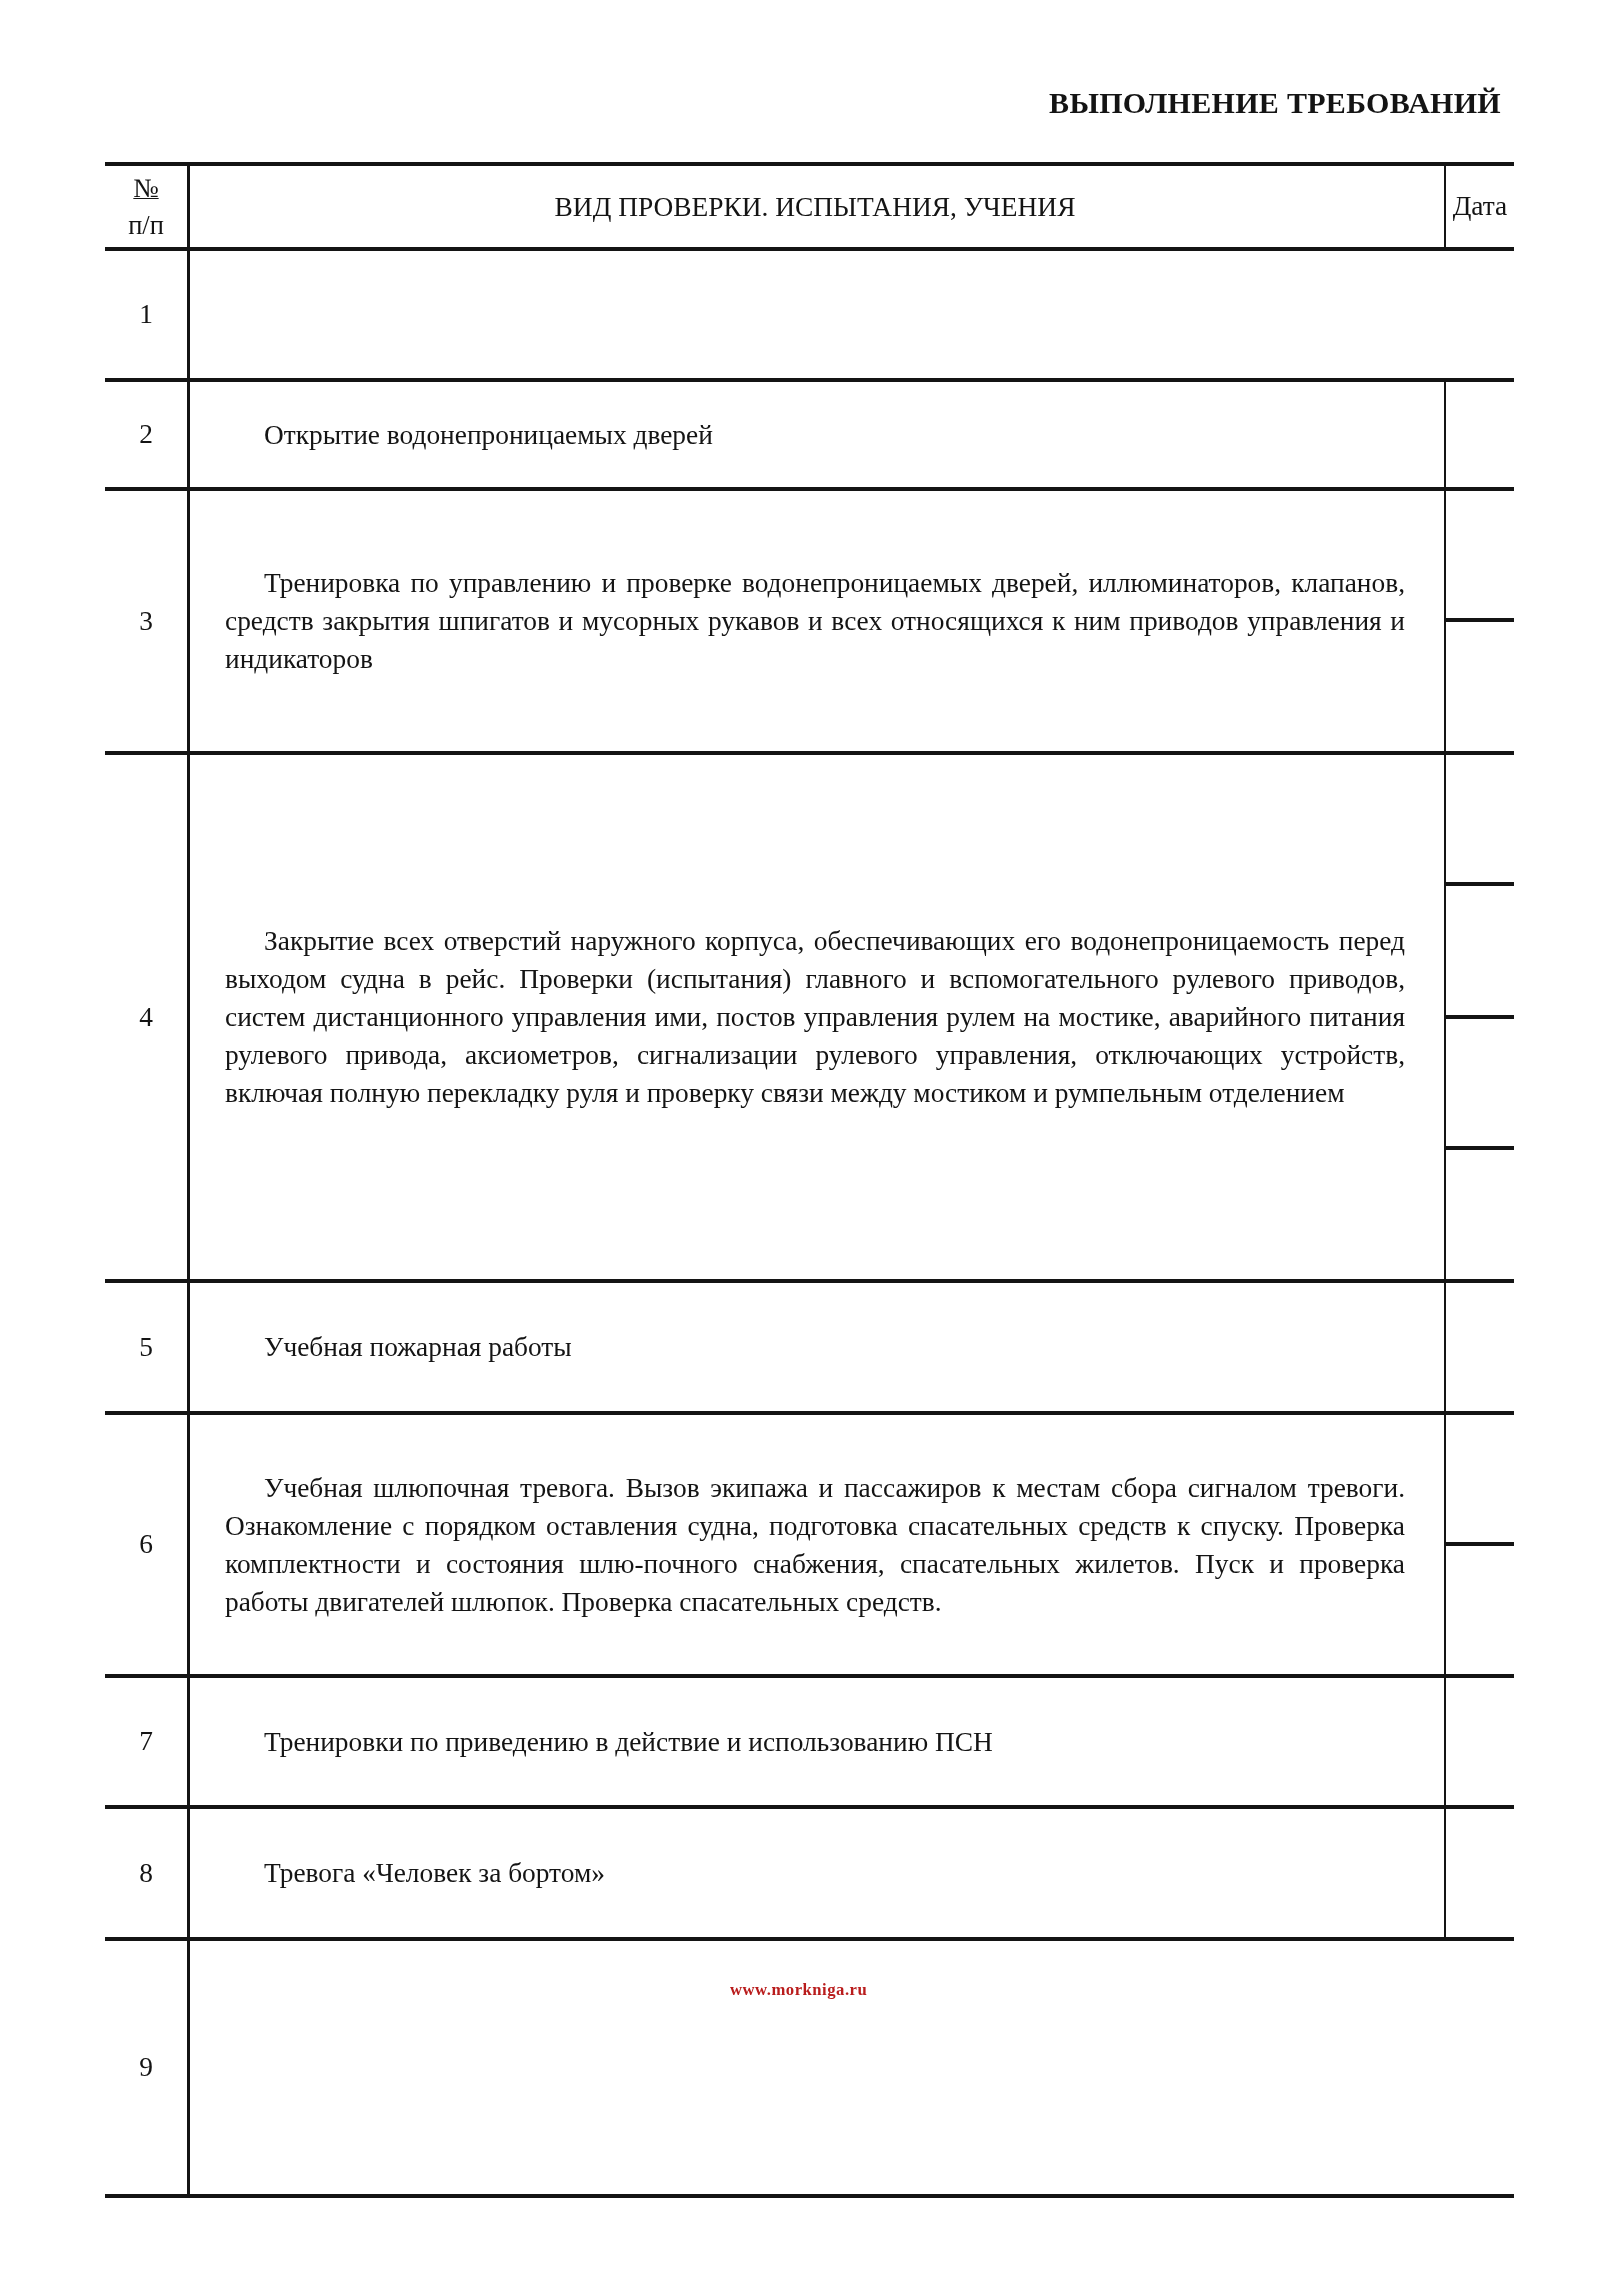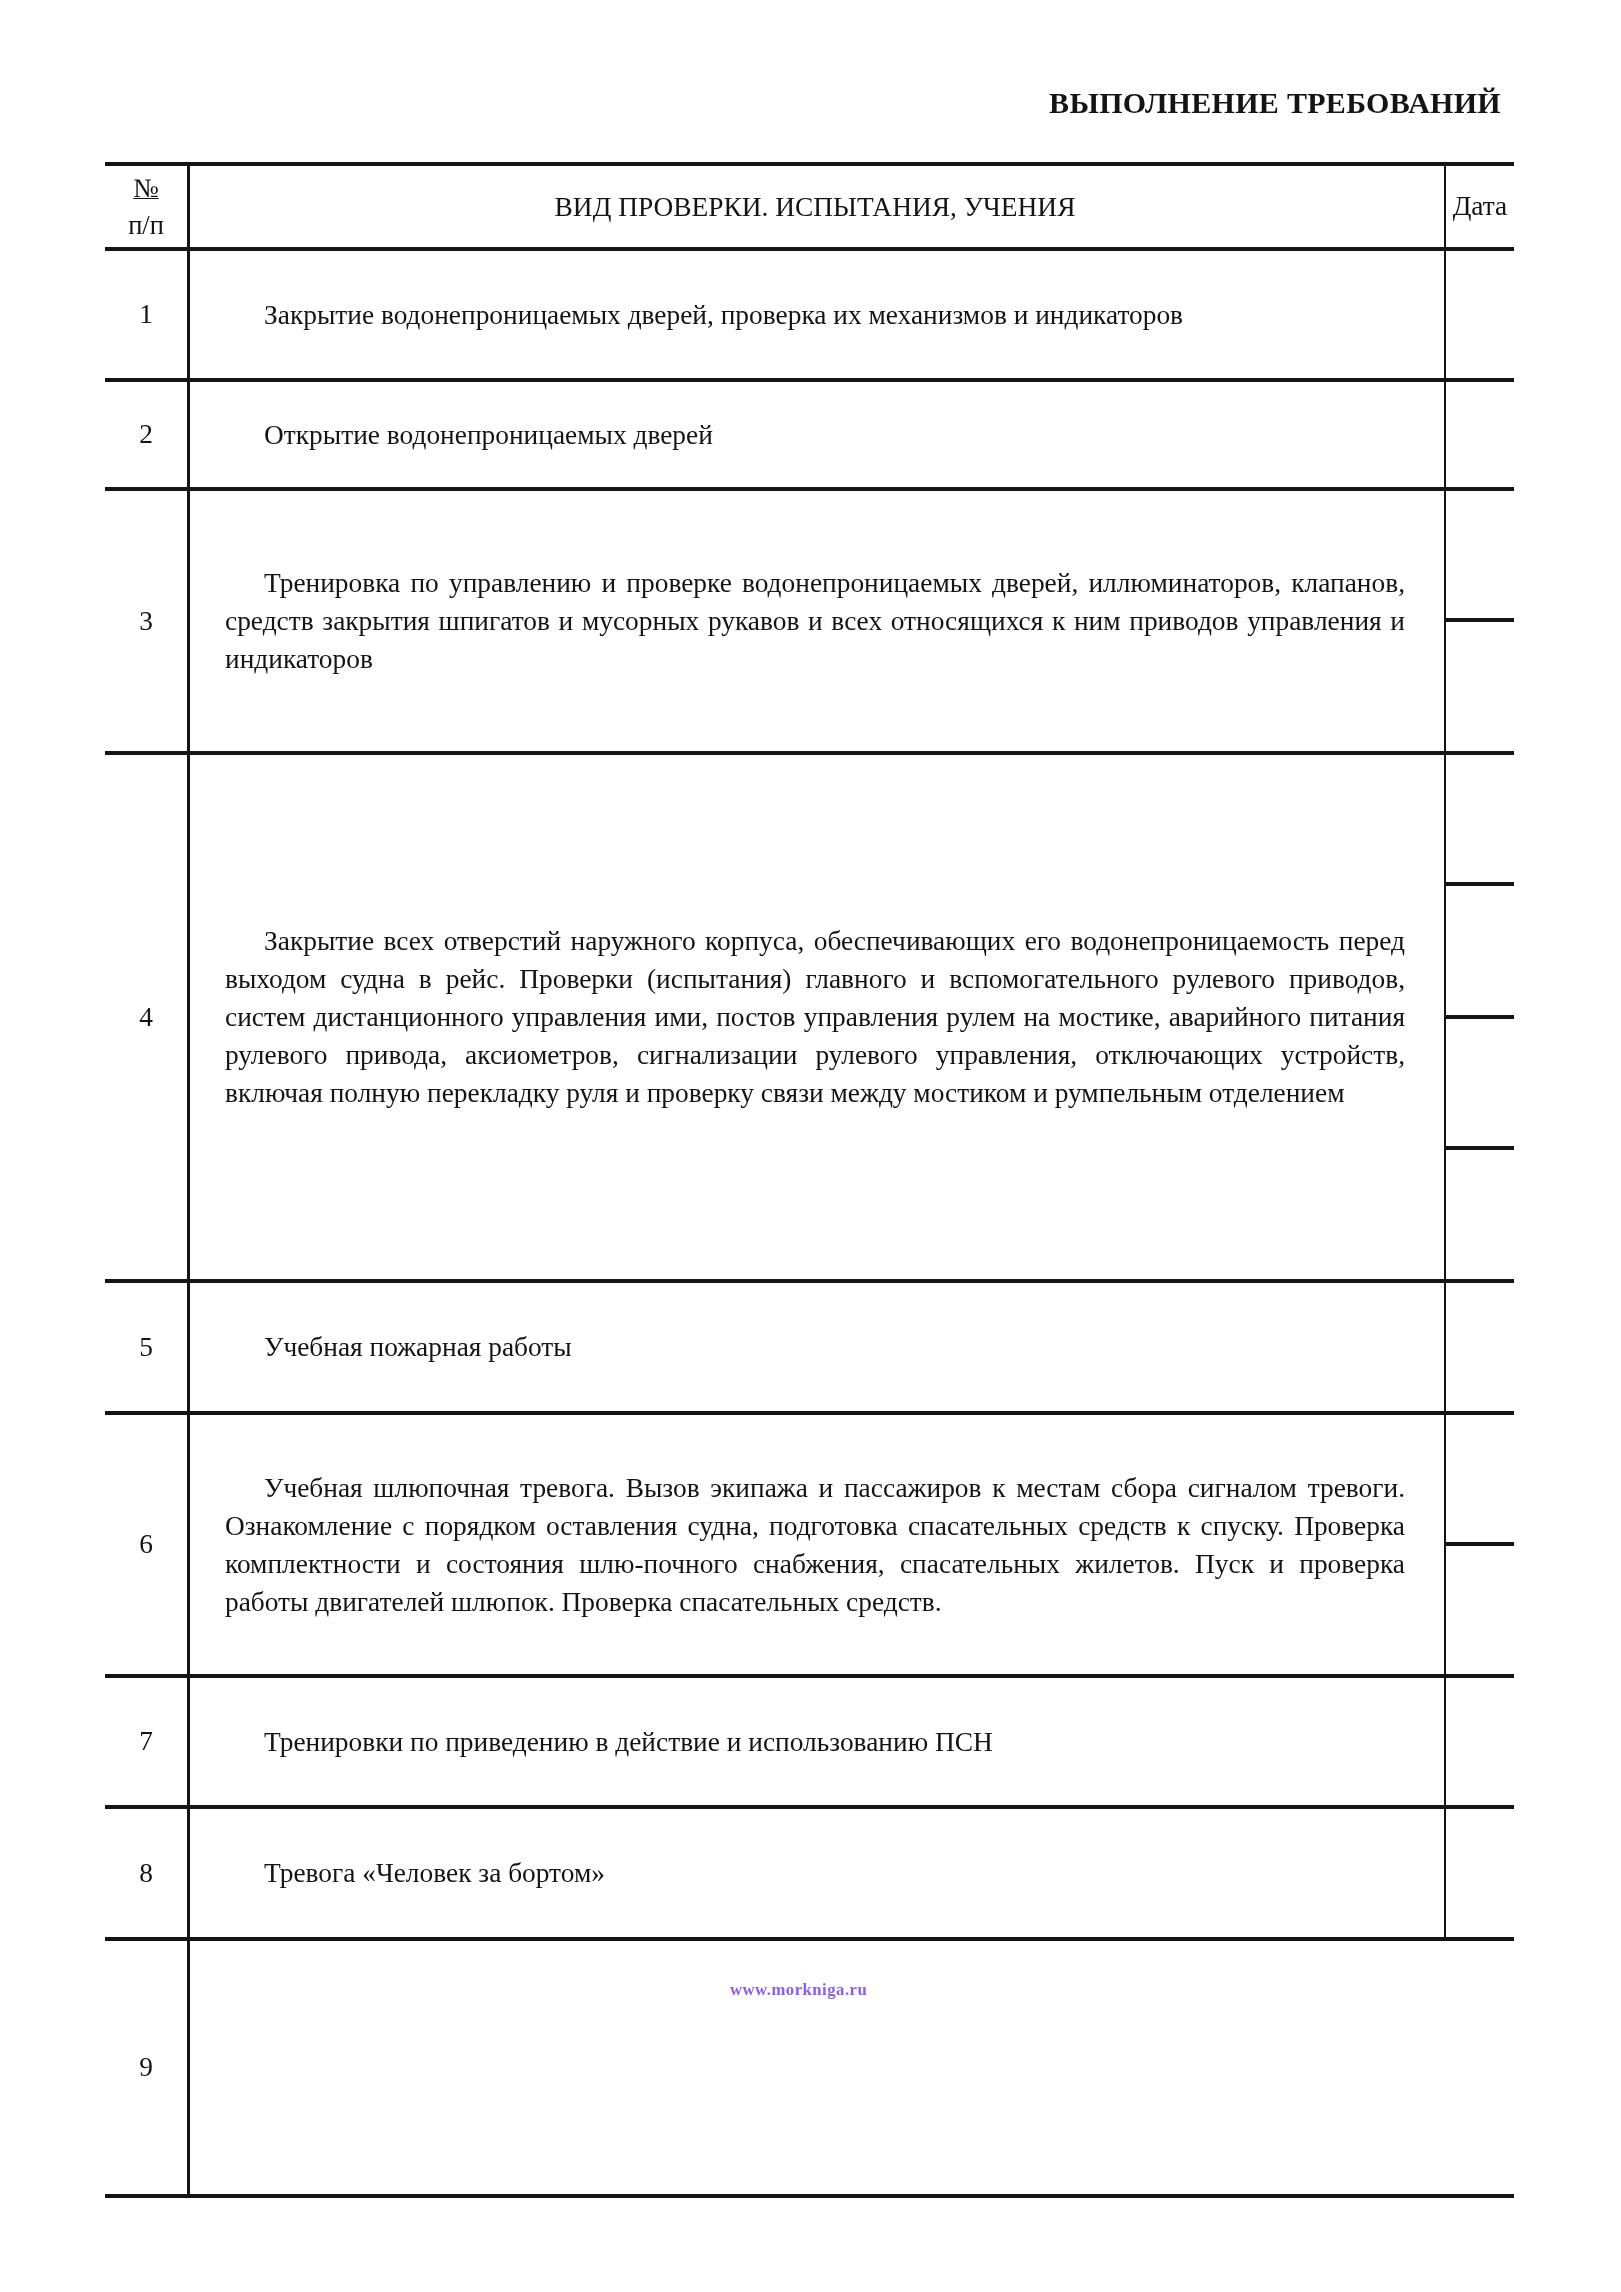--- a/index.html
+++ b/index.html
@@ -14,43 +14,40 @@
          text-align:center; font-size:27.4px; border-right:3.9px solid #141414; box-sizing:border-box; }
   .cell-desc { width:1256px; flex:none; display:flex; align-items:center; box-sizing:border-box;
          padding:0 39px 0 35px; font-size:27.4px; line-height:38px; text-align:justify;
          border-right:2.9px solid #141414; }
   .cell-desc .txt { text-indent:39px; width:100%; }
   .cell-date { flex:1; position:relative; display:flex; align-items:center; justify-content:center; font-size:27.4px; }
   .sub-line { position:absolute; left:0; right:0; height:3.9px; background:#141414; }
   .header .cell-num { font-size:26.5px; line-height:37px; flex-direction:column; }
   .header .cell-desc { justify-content:center; text-indent:0; }
   .watermark { position:absolute; left:730px; top:1980px; font-size:16.7px; font-weight:bold;
-         color:#8b5cf6; font-family:"Liberation Serif",serif; letter-spacing:0.5px; }
+         color:#b91c1c; font-family:"Liberation Serif",serif; letter-spacing:0.5px; }
 </style>
 </head>
 <body>
 
 <div class="page-heading">ВЫПОЛНЕНИЕ ТРЕБОВАНИЙ</div>
 
 <div class="table">
 
   <div class="row header" style="height:85px;">
     <div class="cell-num">
       <span style="text-decoration:underline;text-decoration-thickness:1px;">№</span>
       <span>п/п</span>
     </div>
     <div class="cell-desc">ВИД ПРОВЕРКИ. ИСПЫТАНИЯ, УЧЕНИЯ</div>
     <div class="cell-date">Дата</div>
   </div>
 
   <div class="row" style="height:131px;">
     <div class="cell-num">1</div>
-    <div class="cell-desc">
-        <div class="txt">Закрытие водонепроницаемых дверей, проверка их механизмов и индикаторов</div>
-      </div>
     <div class="cell-date"></div>
   </div>
 
   <div class="row" style="height:109px;">
     <div class="cell-num">2</div>
     <div class="cell-desc">
         <div class="txt">Открытие водонепроницаемых дверей</div>
       </div>
     <div class="cell-date"></div>
   </div>

